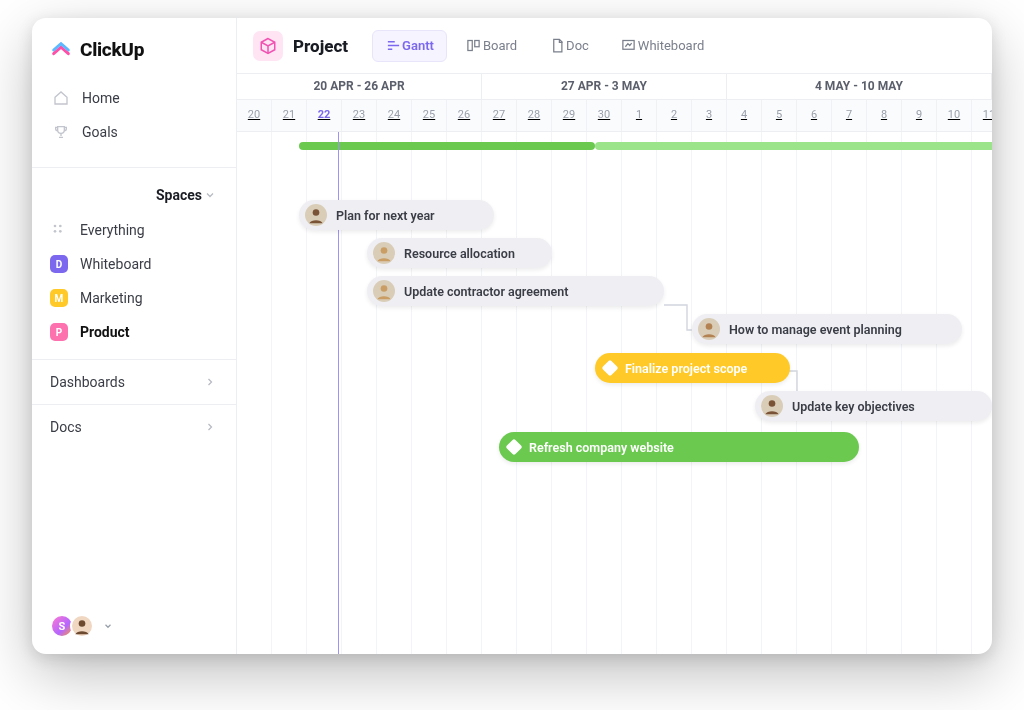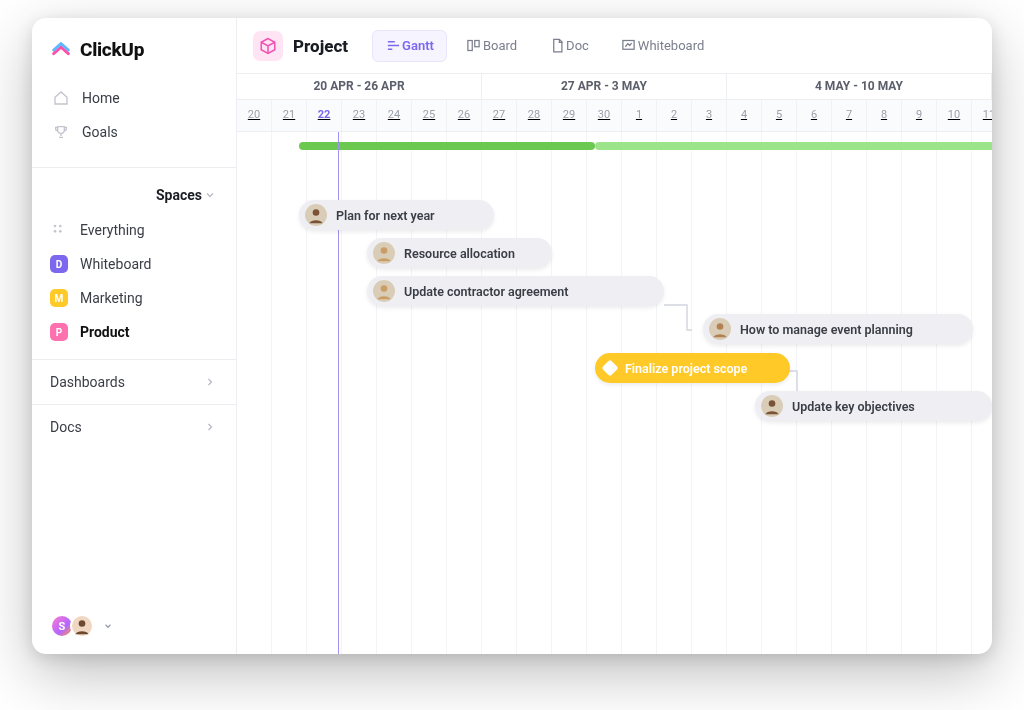--- a/index.html
+++ b/index.html
@@ -310,21 +310,21 @@
       <div class="taskbar gray" style="left:130px; top:144px; width:297px">
         <span class="task-ava">
               <svg viewBox="0 0 24 24" width="20" height="20">
                 <circle cx="12" cy="9" r="4" fill="#c99d63"></circle>
                 <path d="M4 22c2-5 14-5 16 0" fill="#c99d63"></path>
               </svg>
             </span>
         <span>Update contractor agreement</span>
       </div>
 
-      <div class="taskbar gray" style="left:466px; top:182px; width:270px">
+      <div class="taskbar gray" style="left:455px; top:182px; width:270px">
         <span class="task-ava">
               <svg viewBox="0 0 24 24" width="20" height="20">
                 <circle cx="12" cy="9" r="4" fill="#b28252"></circle>
                 <path d="M4 22c2-5 14-5 16 0" fill="#b28252"></path>
               </svg>
             </span>
         <span>How to manage event planning</span>
       </div>
 
       <div class="taskbar yellow" style="left:358px; top:221px; width:195px">
@@ -335,18 +335,22 @@
       <div class="taskbar gray" style="left:518px; top:259px; width:237px">
         <span class="task-ava">
               <svg viewBox="0 0 24 24" width="20" height="20">
                 <circle cx="12" cy="9" r="4" fill="#7a5236"></circle>
                 <path d="M4 22c2-5 14-5 16 0" fill="#7a5236"></path>
               </svg>
             </span>
         <span>Update key objectives</span>
       </div>
 
+      <div class="taskbar green" style="left:262px; top:300px; width:360px">
+        <span class="task-diamond"></span>
+        <span>Refresh company website</span>
+      </div>
 
     </div>
   </section>
 
 </div>
 </div>
 
 </body></html>

